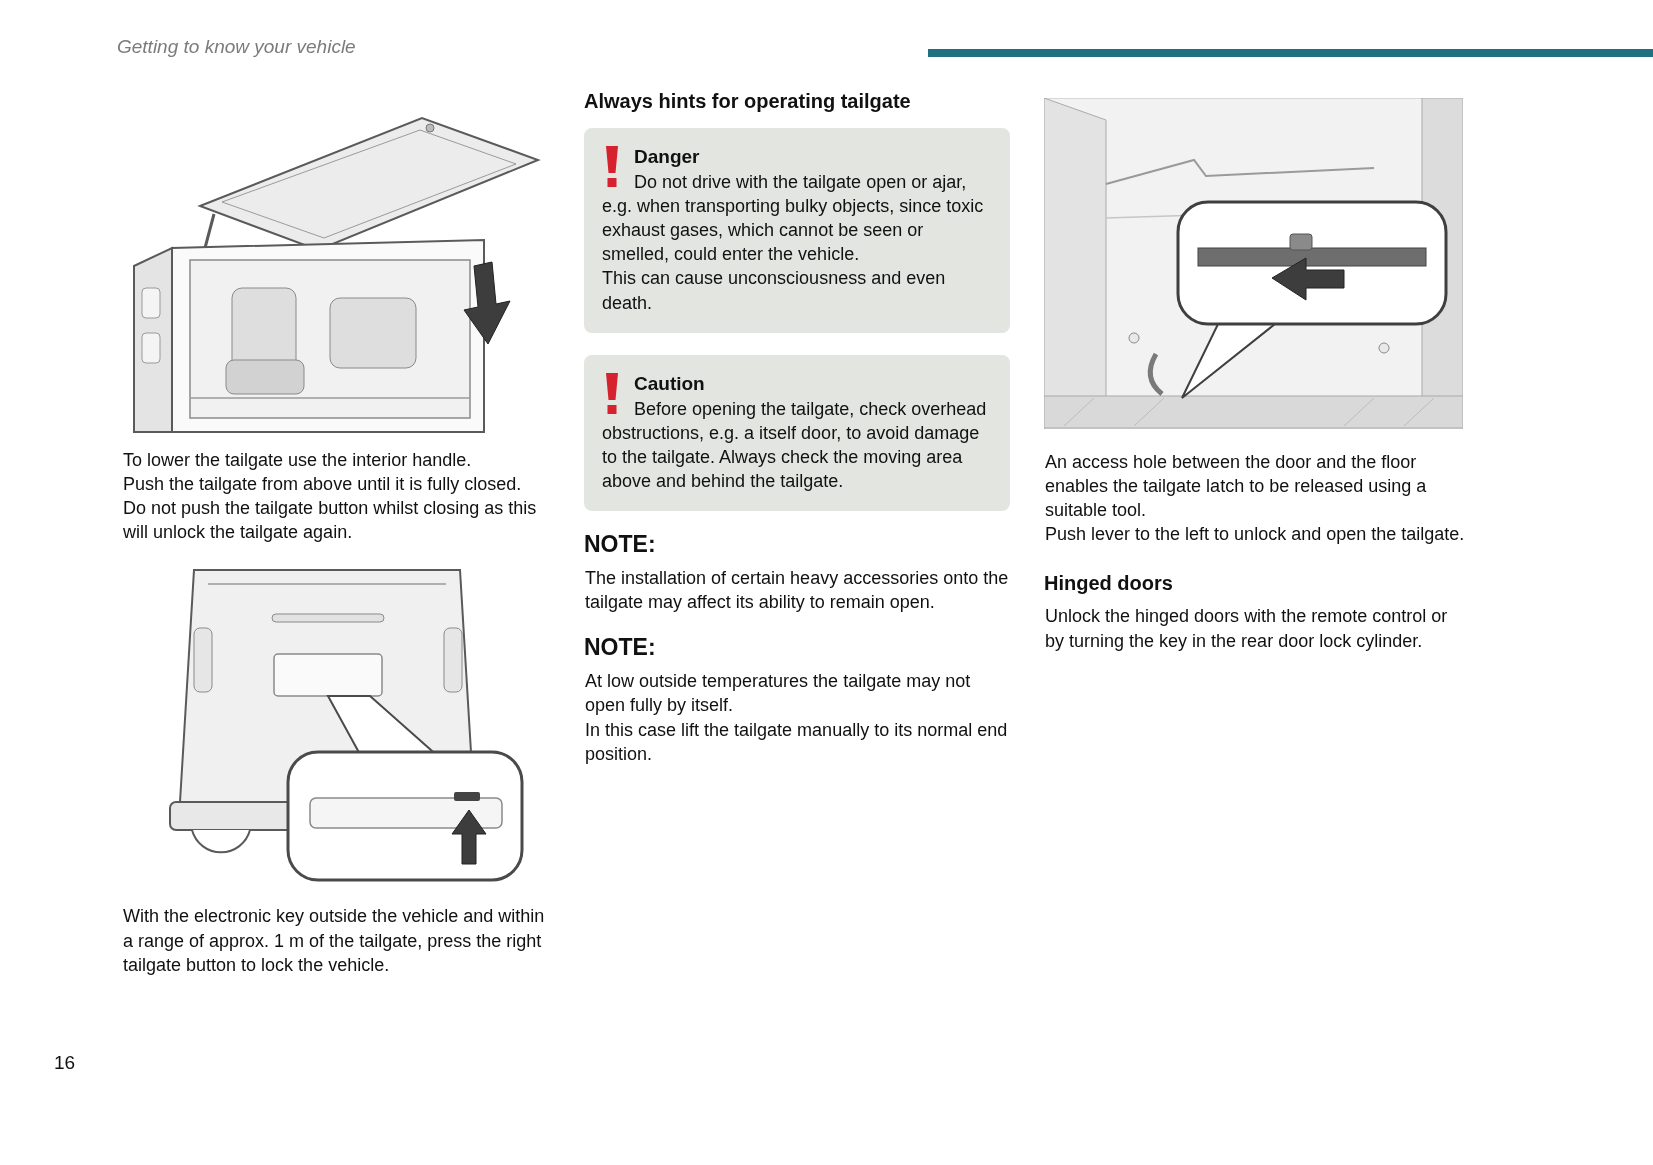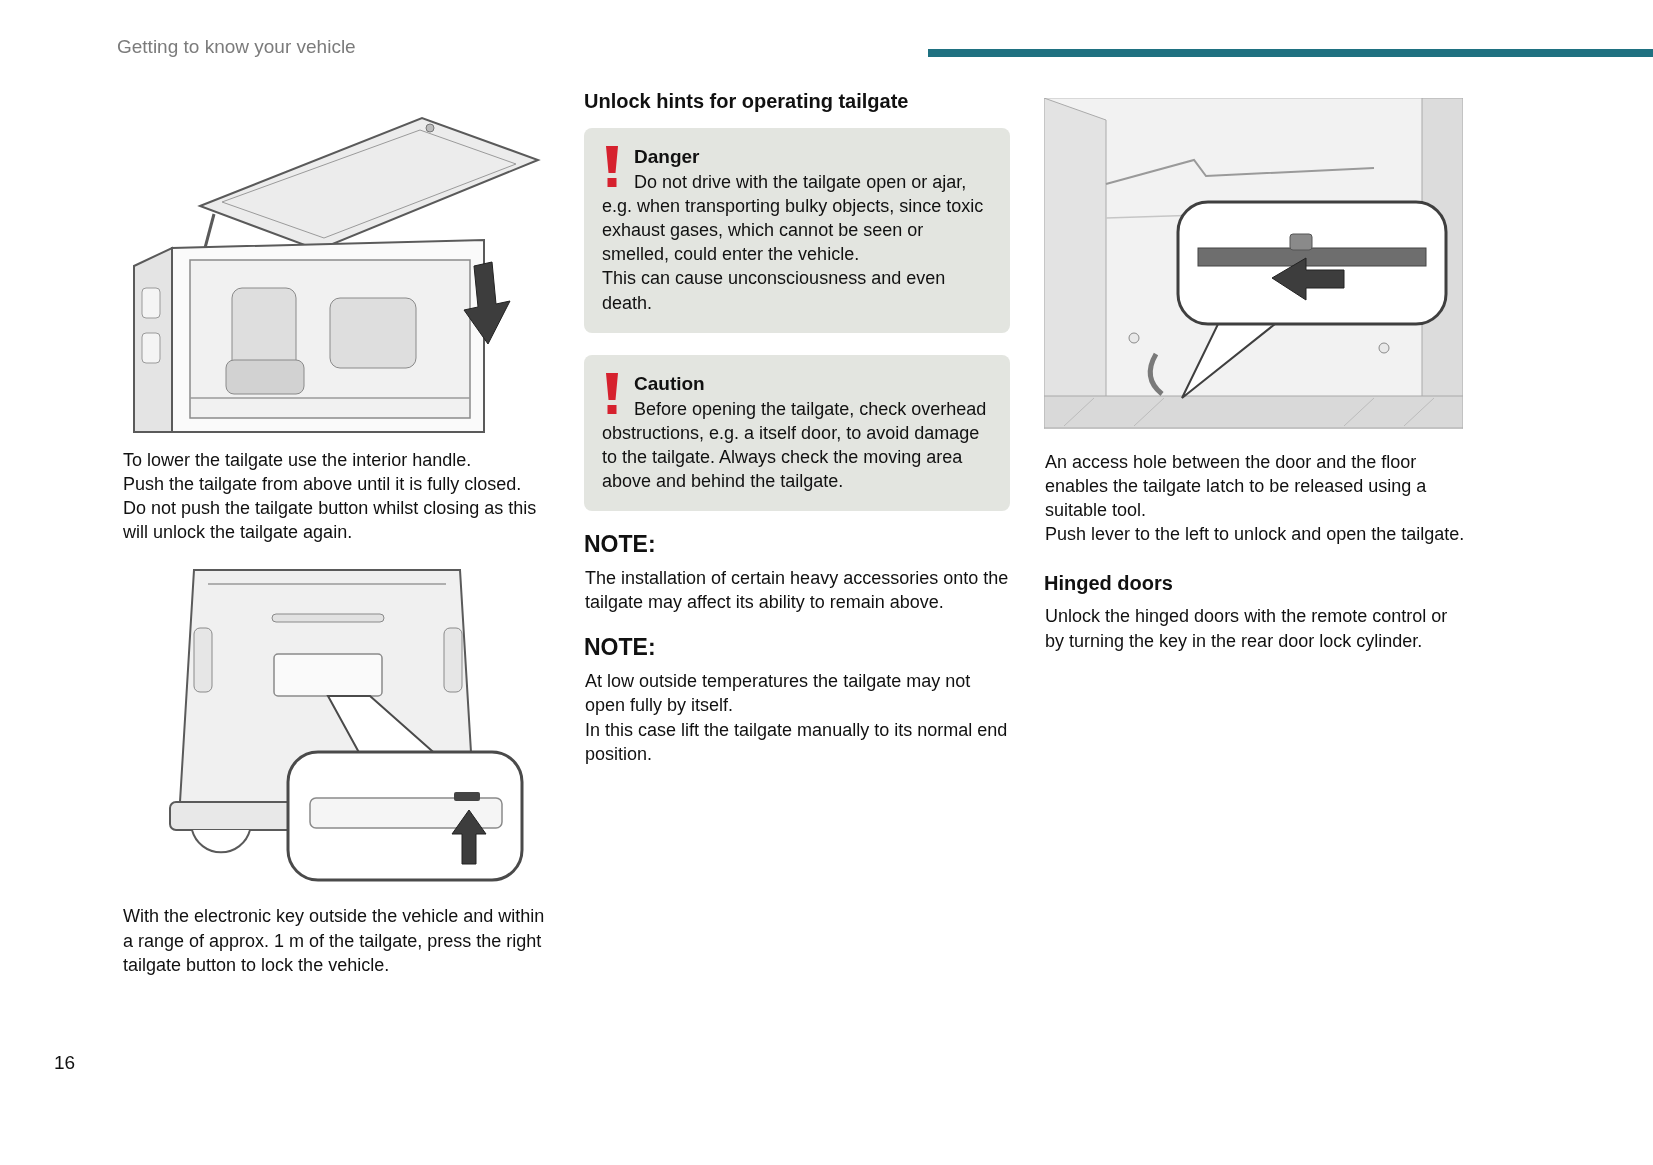--- a/index.html
+++ b/index.html
@@ -10,21 +10,21 @@
     --muted:#7b7b7b;
   }
   *{box-sizing:border-box;}
   html,body{margin:0;padding:0;}
   body{
     width:1653px;height:1165px;position:relative;background:#ffffff;
     font-family:"Liberation Sans","DejaVu Sans",sans-serif;color:var(--text);
     overflow:hidden;
   }
   .header-title{
-    position:absolute;left:117px;top:36px;font-size:19px;color:var(--muted);
+    position:absolute;left:117px;top:36px;font-size:19px;color:var(--muted);font-style:italic;
   }
   .accent-bar{
     position:absolute;left:928px;right:0;top:49px;height:8px;background:var(--accent);
   }
   .col{position:absolute;top:88px;}
   .col1{left:122px;width:423px;}
   .col2{left:584px;width:426px;}
   .col3{left:1044px;width:424px;}
   .col-heading{
     font-size:20px;font-weight:bold;margin:0 0 10px 0;line-height:1.3;
@@ -120,21 +120,21 @@
         <rect x="332" y="234" width="26" height="9" rx="2" fill="#444444"></rect>
 
         <polygon points="347,252 330,276 340,276 340,306 354,306 354,276 364,276" fill="#3d3d3d" stroke="#222" stroke-width="1"></polygon>
       </svg>
     </figure>
 
     <p class="body-text">With the electronic key outside the vehicle and within a range of approx. 1 m of the tailgate, press the right tailgate button to lock the vehicle.</p>
   </div>
 
   <div class="col col2">
-    <h2 class="col-heading">Unlock hints for operating tailgate</h2>
+    <h2 class="col-heading">Always hints for operating tailgate</h2>
 
     <div class="alert-box">
       <span class="excl-icon">
         <svg width="16" height="42" viewBox="0 0 16 42">
           <path d="M2 0 h12 l-2.5 27 h-7 z" fill="var(--danger-red)"></path>
           <rect x="3.5" y="32" width="9" height="9" fill="var(--danger-red)"></rect>
         </svg>
       </span>
       <span class="alert-title">Danger</span>
       <div class="alert-text">Do not drive with the tailgate open or ajar, e.g. when transporting bulky objects, since toxic exhaust gases, which cannot be seen or smelled, could enter the vehicle.
@@ -147,21 +147,21 @@
           <path d="M2 0 h12 l-2.5 27 h-7 z" fill="var(--danger-red)"></path>
           <rect x="3.5" y="32" width="9" height="9" fill="var(--danger-red)"></rect>
         </svg>
       </span>
       <span class="alert-title">Caution</span>
       <div class="alert-text">Before opening the tailgate, check overhead obstructions, e.g. a itself door, to avoid damage to the tailgate. Always check the moving area above and behind the tailgate.</div>
     </div>
 
     <div>
       <div class="note-label">NOTE:</div>
-      <p class="body-text">The installation of certain heavy accessories onto the tailgate may affect its ability to remain above.</p>
+      <p class="body-text">The installation of certain heavy accessories onto the tailgate may affect its ability to remain open.</p>
     </div>
 
     <div>
       <div class="note-label">NOTE:</div>
       <p class="body-text">At low outside temperatures the tailgate may not open fully by itself.
 In this case lift the tailgate manually to its normal end position.</p>
     </div>
   </div>
 
   <div class="col col3">

